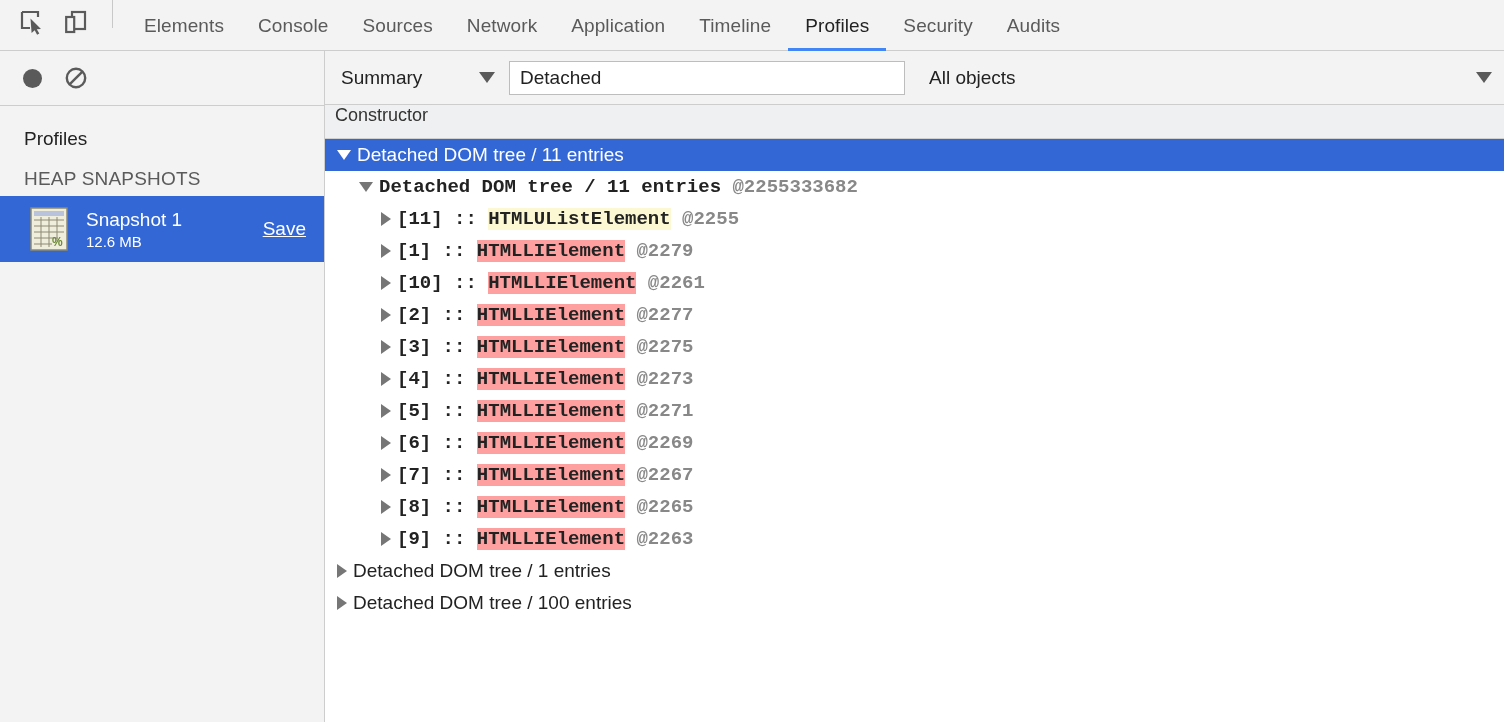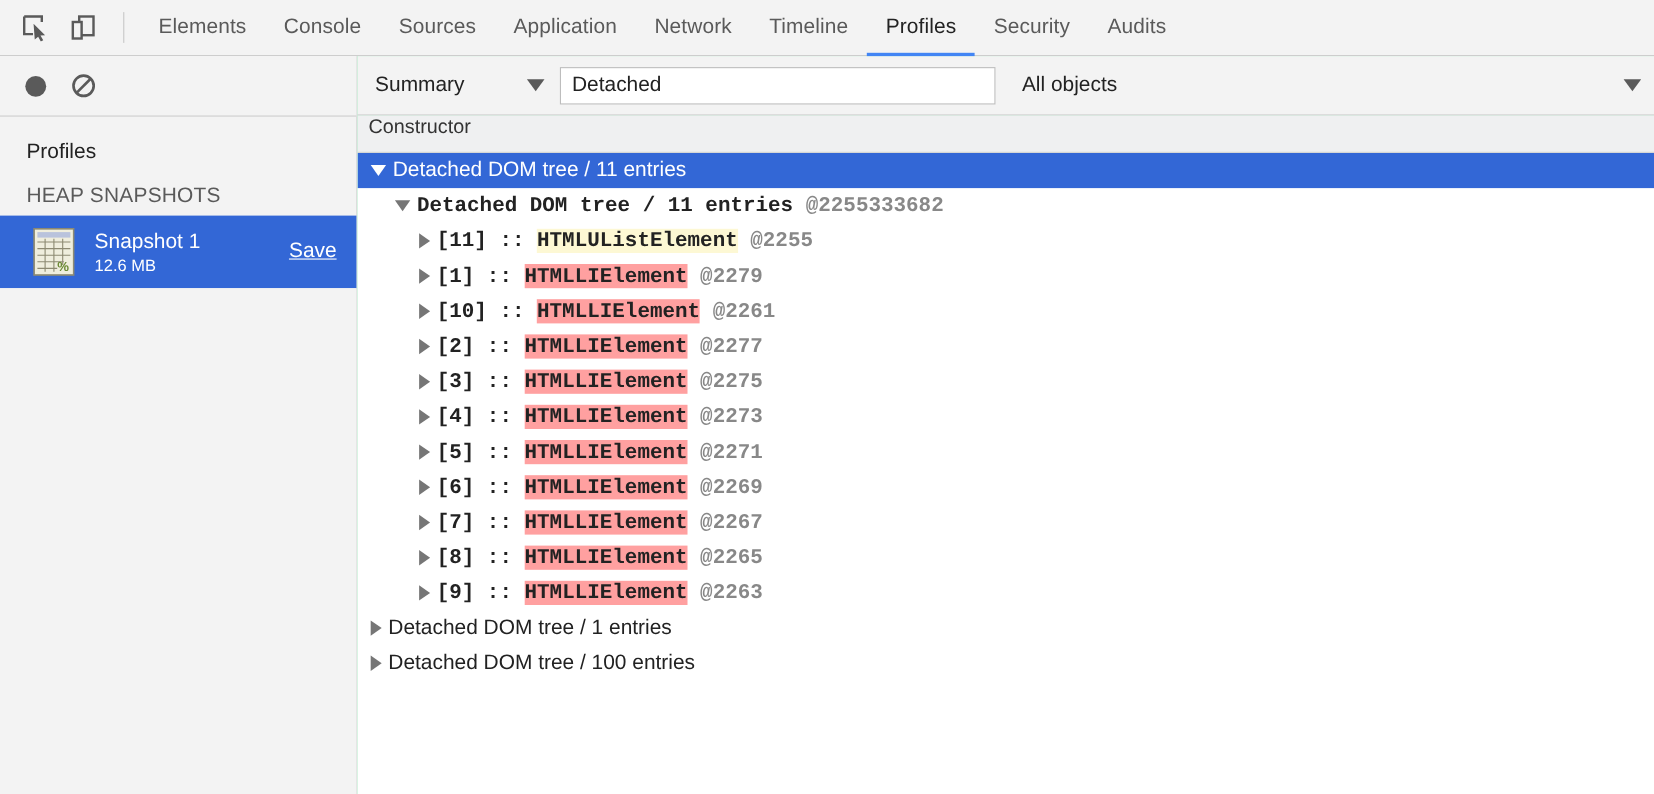--- a/index.html
+++ b/index.html
@@ -22,21 +22,21 @@
     display: flex;
     flex-direction: column;
     background: #f3f3f3;
   }
   .tabbar {
     height: 51px;
     min-height: 51px;
     background: #f3f3f3;
     border-bottom: 1px solid #cdcdcd;
     display: flex;
-    align-items: center;
+    align-items: flex-start;
     box-sizing: border-box;
   }
   .tool-icon-btn {
     width: 44px;
     height: 44px;
     display: flex;
     align-items: center;
     justify-content: center;
     cursor: pointer;
   }
@@ -344,24 +344,24 @@
       <div class="tab">
           <span>Elements</span>
         </div>
       <div class="tab">
           <span>Console</span>
         </div>
       <div class="tab">
           <span>Sources</span>
         </div>
       <div class="tab">
+          <span>Network</span>
+        </div>
+      <div class="tab">
           <span>Application</span>
-        </div>
-      <div class="tab">
-          <span>Network</span>
         </div>
       <div class="tab">
           <span>Timeline</span>
         </div>
       <div class="tab active">
           <span>Profiles</span>
         </div>
       <div class="tab">
           <span>Security</span>
         </div>

